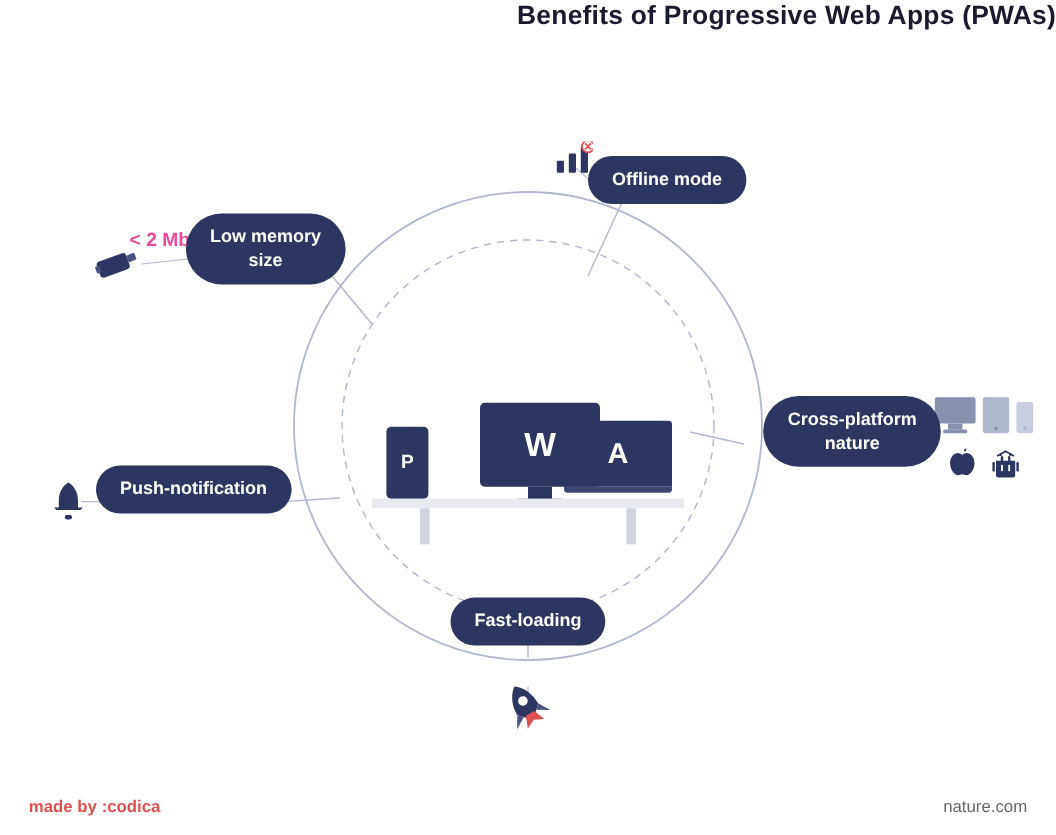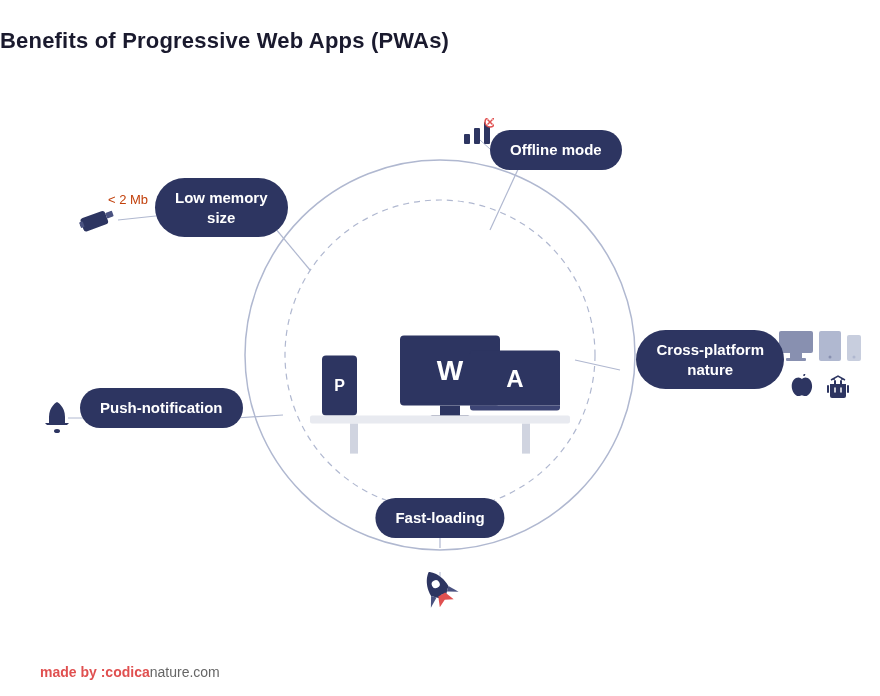--- a/index.html
+++ b/index.html
@@ -14,22 +14,21 @@
 
     .page-container {
       width: 880px;
       height: 696px;
       position: relative;
       background: #fff;
     }
 
     
     .title {
-      text-align: left;
-      padding-top: 28px;
+      text-align: right;
       font-size: 22px;
       font-weight: 700;
       color: #1a1a2e;
       letter-spacing: 0.2px;
     }
 
     
     .desk-scene {
       position: absolute;
       left: 50%;
@@ -211,23 +210,23 @@
       left: 80px;
       font-size: 28px;
       color: #2d3561;
       transform: rotate(-20deg);
     }
 
     .label-2mb {
       position: absolute;
       top: 192px;
       left: 108px;
-      font-size: 13px;
-      color: #c2410c;
-      font-weight: 400;
+      font-size: 16px;
+      color: #ec4899;
+      font-weight: 700;
     }
 
     .icon-bell {
       position: absolute;
       top: 400px;
       left: 42px;
       font-size: 28px;
       color: #2d3561;
     }
 
@@ -271,22 +270,22 @@
       margin-top: 8px;
     }
 
     
     .footer {
       position: absolute;
       bottom: 16px;
       left: 0;
       right: 0;
       display: flex;
-      justify-content: flex-start;
-      padding: 0 40px;
+      justify-content: space-between;
+      padding: 0 24px;
       align-items: center;
     }
 
     .footer-made-by {
       font-size: 14px;
       color: #666;
     }
 
     .footer-made-by span {
       color: #e05050;

